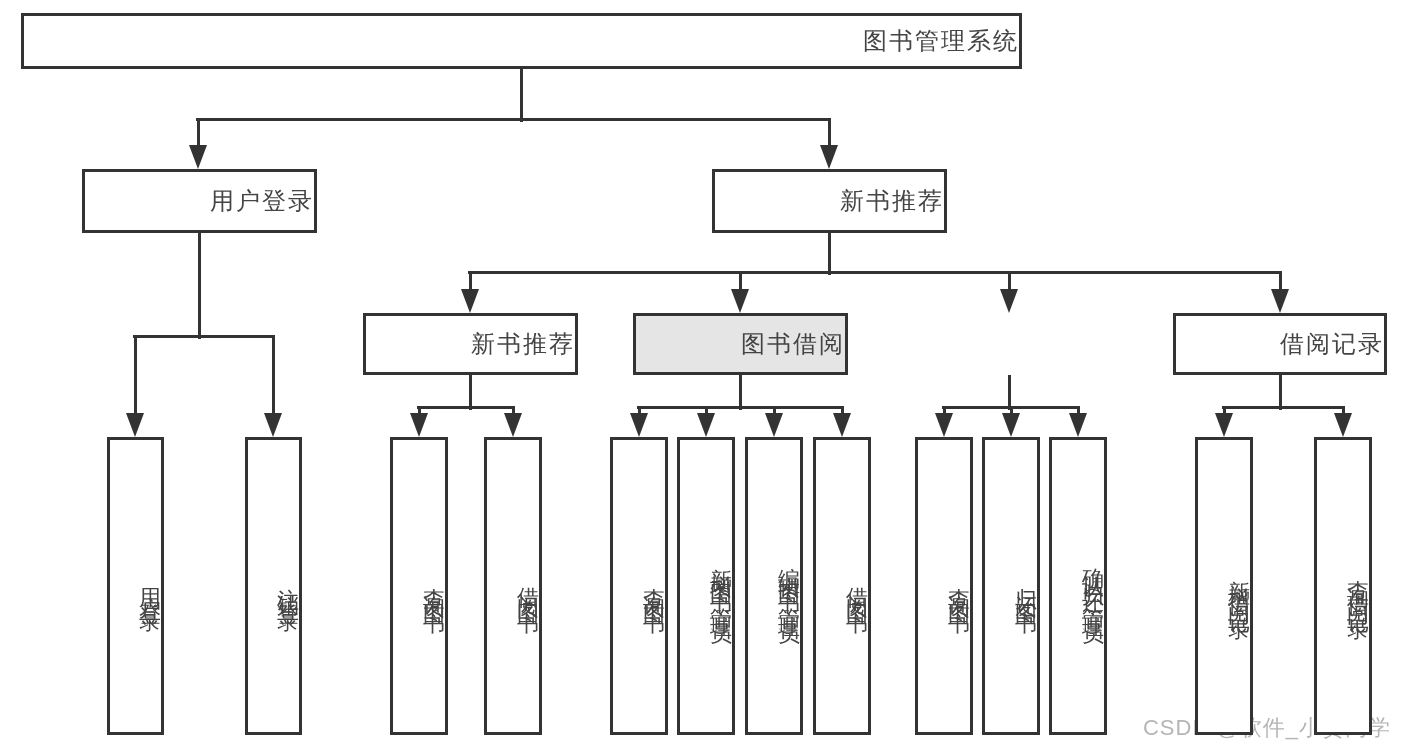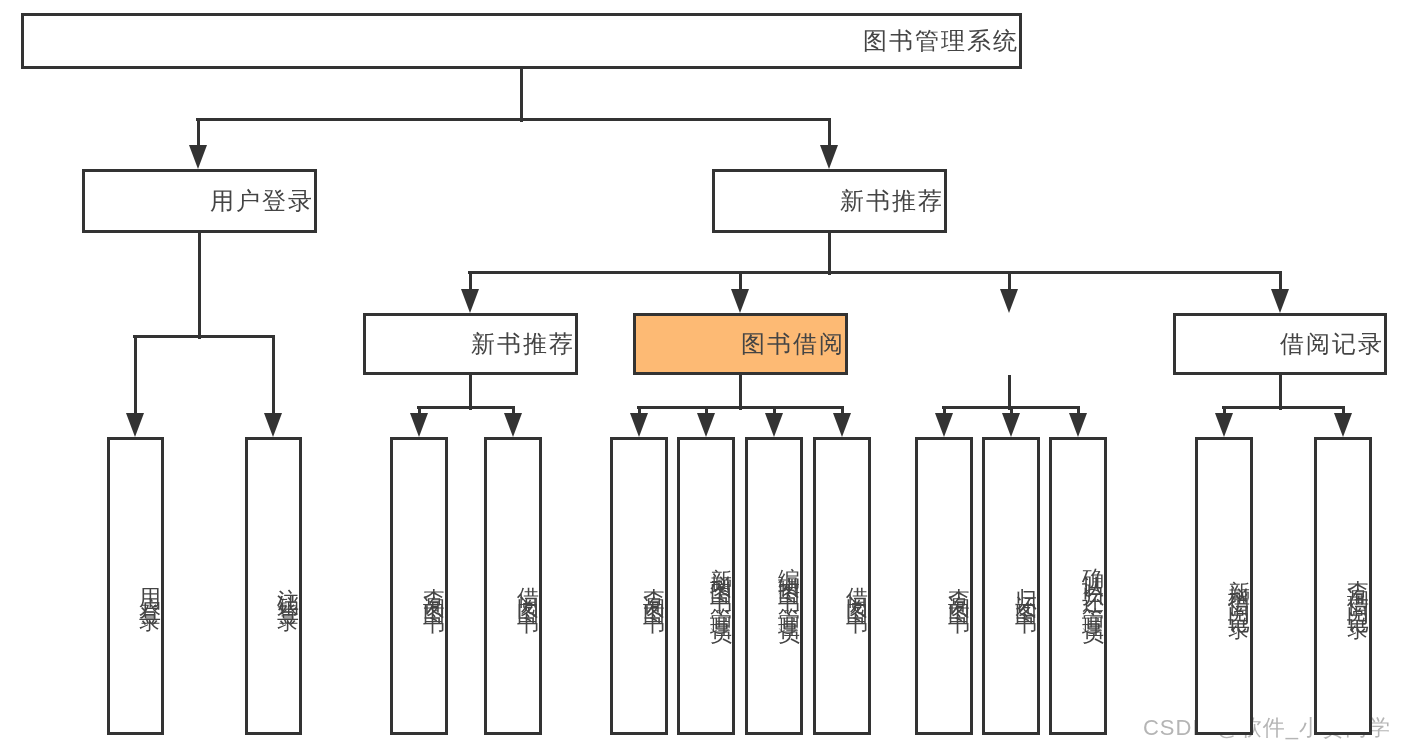--- a/index.html
+++ b/index.html
@@ -121,21 +121,21 @@
     </div>
     <div class="node h" style="left: 82px; top: 169px; width: 235px; height: 64px; border-color: rgb(51, 51, 51); background: rgb(255, 255, 255); color: rgb(68, 68, 68);">
       <span>用户登录</span>
     </div>
     <div class="node h" style="left: 712px; top: 169px; width: 235px; height: 64px; border-color: rgb(51, 51, 51); background: rgb(255, 255, 255); color: rgb(68, 68, 68);">
       <span>新书推荐</span>
     </div>
     <div class="node h" style="left: 363px; top: 313px; width: 215px; height: 62px; border-color: rgb(51, 51, 51); background: rgb(255, 255, 255); color: rgb(68, 68, 68);">
       <span>新书推荐</span>
     </div>
-    <div class="node h" style="left: 633px; top: 313px; width: 215px; height: 62px; border-color: rgb(51, 51, 51); background: #fdba74; color: rgb(68, 68, 68);">
+    <div class="node h" style="left: 633px; top: 313px; width: 215px; height: 62px; border-color: rgb(51, 51, 51); background: #e5e5e5; color: rgb(68, 68, 68);">
       <span>图书借阅</span>
     </div>
     <div class="node h" style="left: 1173px; top: 313px; width: 214px; height: 62px; border-color: rgb(51, 51, 51); background: rgb(255, 255, 255); color: rgb(68, 68, 68);">
       <span>借阅记录</span>
     </div>
     <div class="node v" style="left: 107px; top: 437px; width: 57px; height: 298px; border-color: rgb(51, 51, 51); background: rgb(255, 255, 255); color: rgb(68, 68, 68);">
       <span>用户登录</span>
     </div>
     <div class="node v" style="left: 245px; top: 437px; width: 57px; height: 298px; border-color: rgb(51, 51, 51); background: rgb(255, 255, 255); color: rgb(68, 68, 68);">
       <span>注销登录</span>

